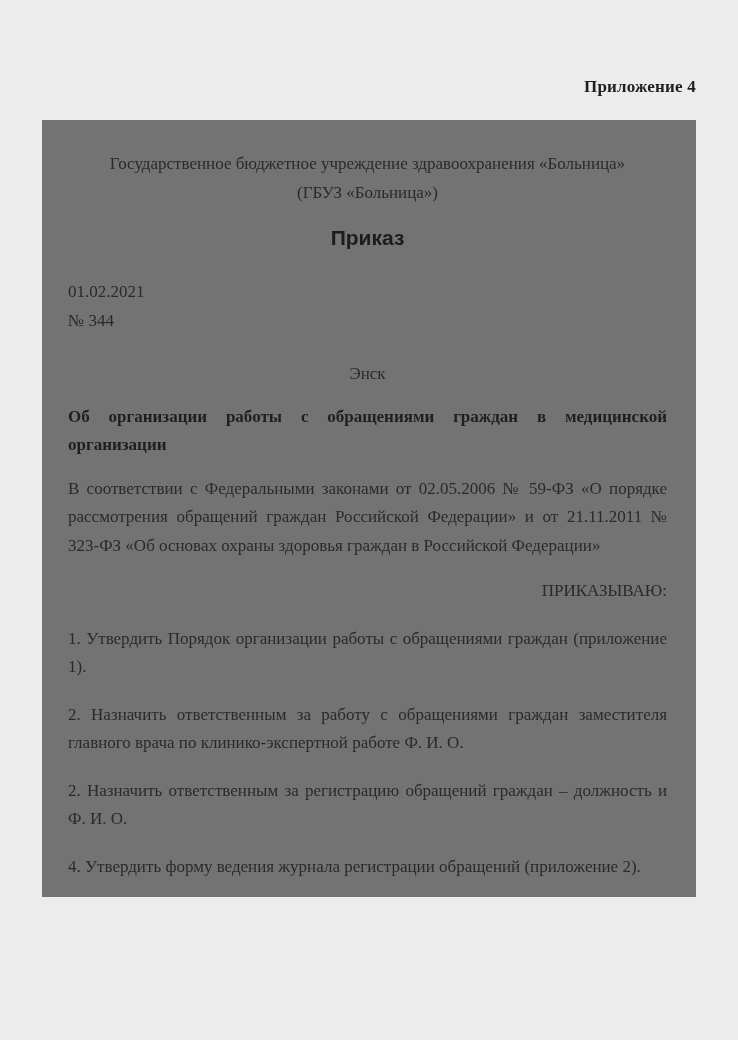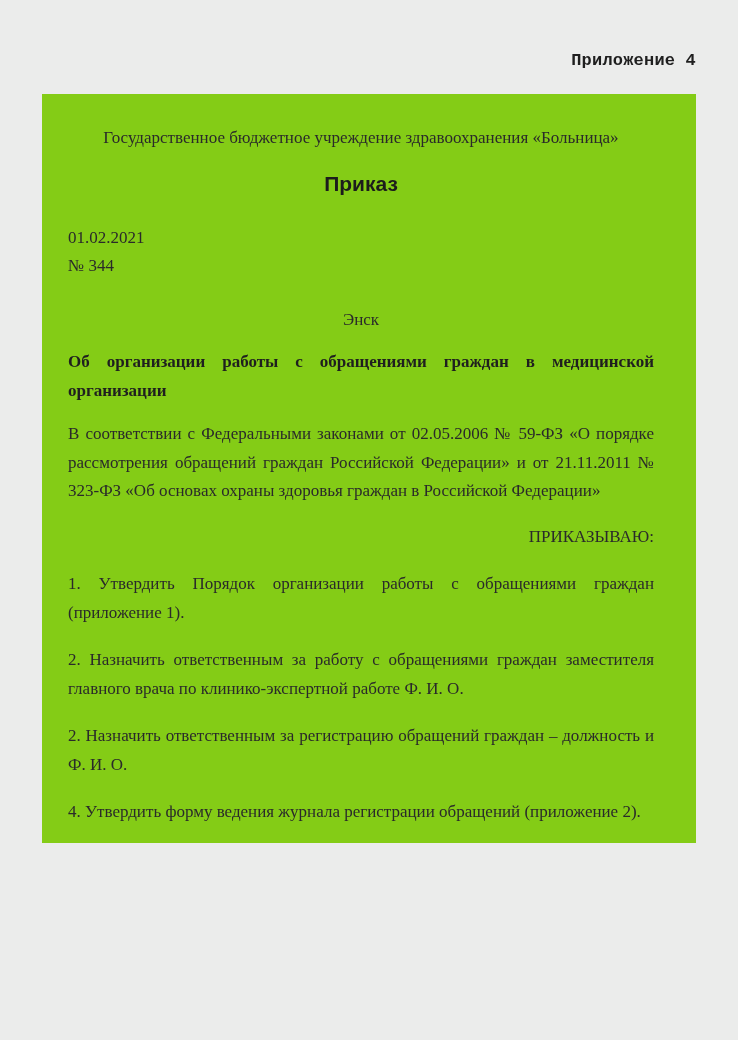--- a/index.html
+++ b/index.html
@@ -13,34 +13,33 @@
     overflow: hidden;
     font-family: "Liberation Serif", "DejaVu Serif", serif;
     color: #2a2a2a;
     -webkit-font-smoothing: antialiased;
   }
   .canvas {
     width: 654px;
     margin: 0 auto;
   }
   .annex {
-    padding-top: 26px;
+    padding-top: 76px;
     text-align: right;
-    font-family: Liberation Mono, monospace;
+    font-family: Liberation Serif, serif;
     font-weight: 700;
     font-size: 17px;
     line-height: 21px;
     color: #1f1f1f;
     letter-spacing: 0.2px;
-    margin-top: 24px;
   }
   .paper {
     margin-top: 23px;
-    background: #84cc16;
-    padding: 30px 42px 16px 26px;
+    background: #737373;
+    padding: 30px 29px 16px 26px;
     box-sizing: border-box;
     font-size: 17px;
     line-height: 28.5px;
   }
   .org-name {
     text-align: center;
   }
   .doc-title {
     margin: 16px 0 0 0;
     text-align: center;
@@ -84,20 +83,21 @@
 <body>
 
 <div class="canvas">
 
   <div class="annex">Приложение 4</div>
 
   <div class="paper">
 
     <div class="org-name">
       <div>Государственное бюджетное учреждение здравоохранения «Больница»</div>
+      <div>(ГБУЗ «Больница»)</div>
     </div>
 
     <h1 class="doc-title">Приказ</h1>
 
     <div class="meta-row">
       <span>01.02.2021</span>
       <span>№ 344</span>
     </div>
 
     <div class="city">Энск</div>

